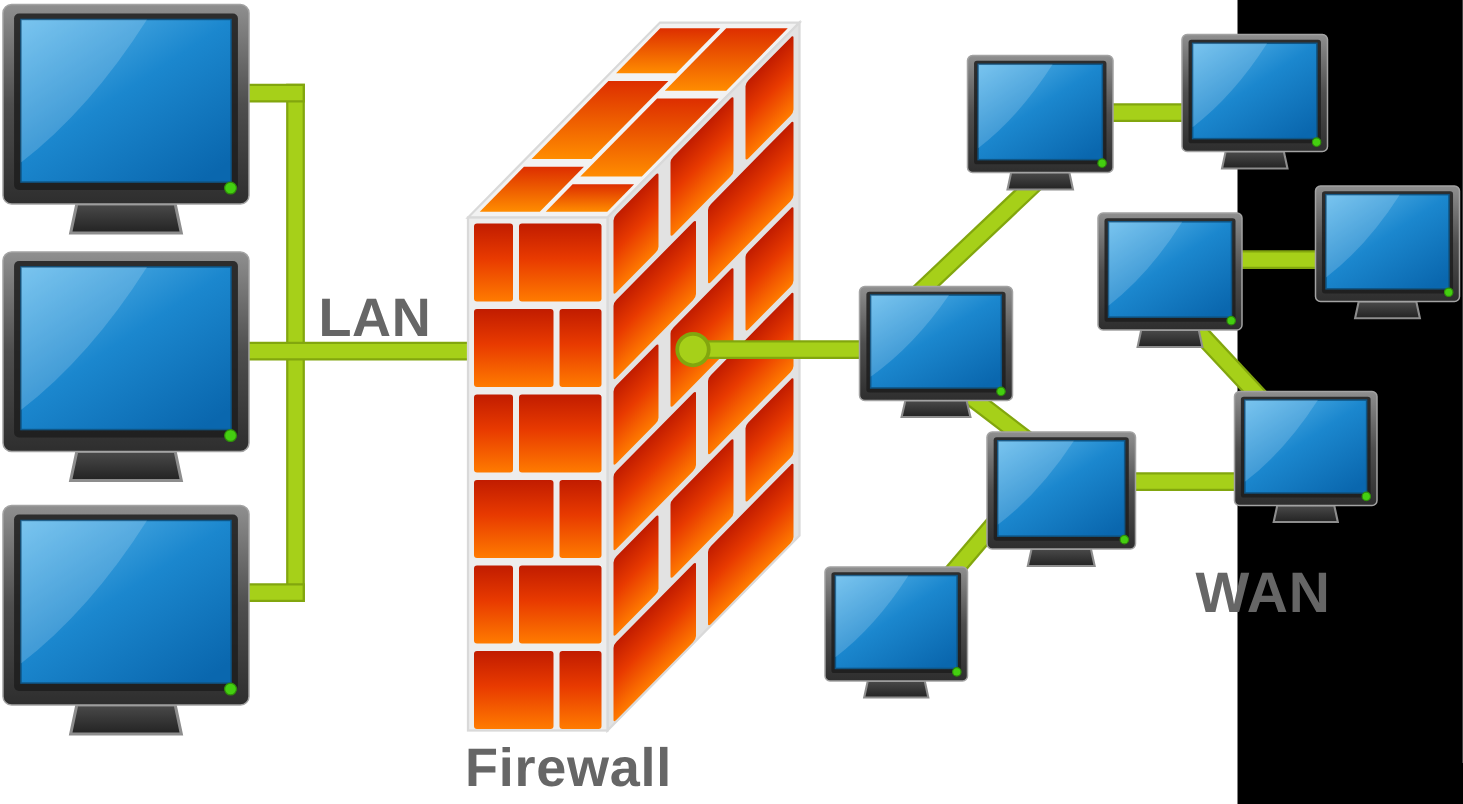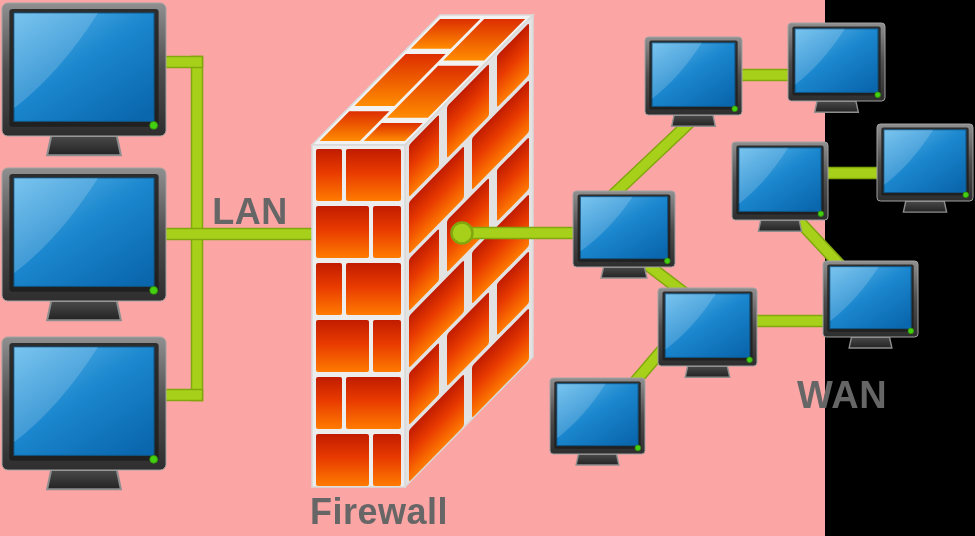--- a/index.html
+++ b/index.html
@@ -7,21 +7,21 @@
     padding: 0;
     background: #000000;
     width: 975px;
     height: 536px;
     overflow: hidden;
   }
   .stage {
     position: relative;
     width: 825px;
     height: 536px;
-    background: #fca5a5;
+    background: #ffffff;
     font-family: "Liberation Sans", sans-serif;
   }
   svg { display: block; }
   .diagram-label {
     font-family: "Liberation Sans", sans-serif;
     font-weight: 700;
     letter-spacing: 0.5px;
   }
 </style>
 </head>

